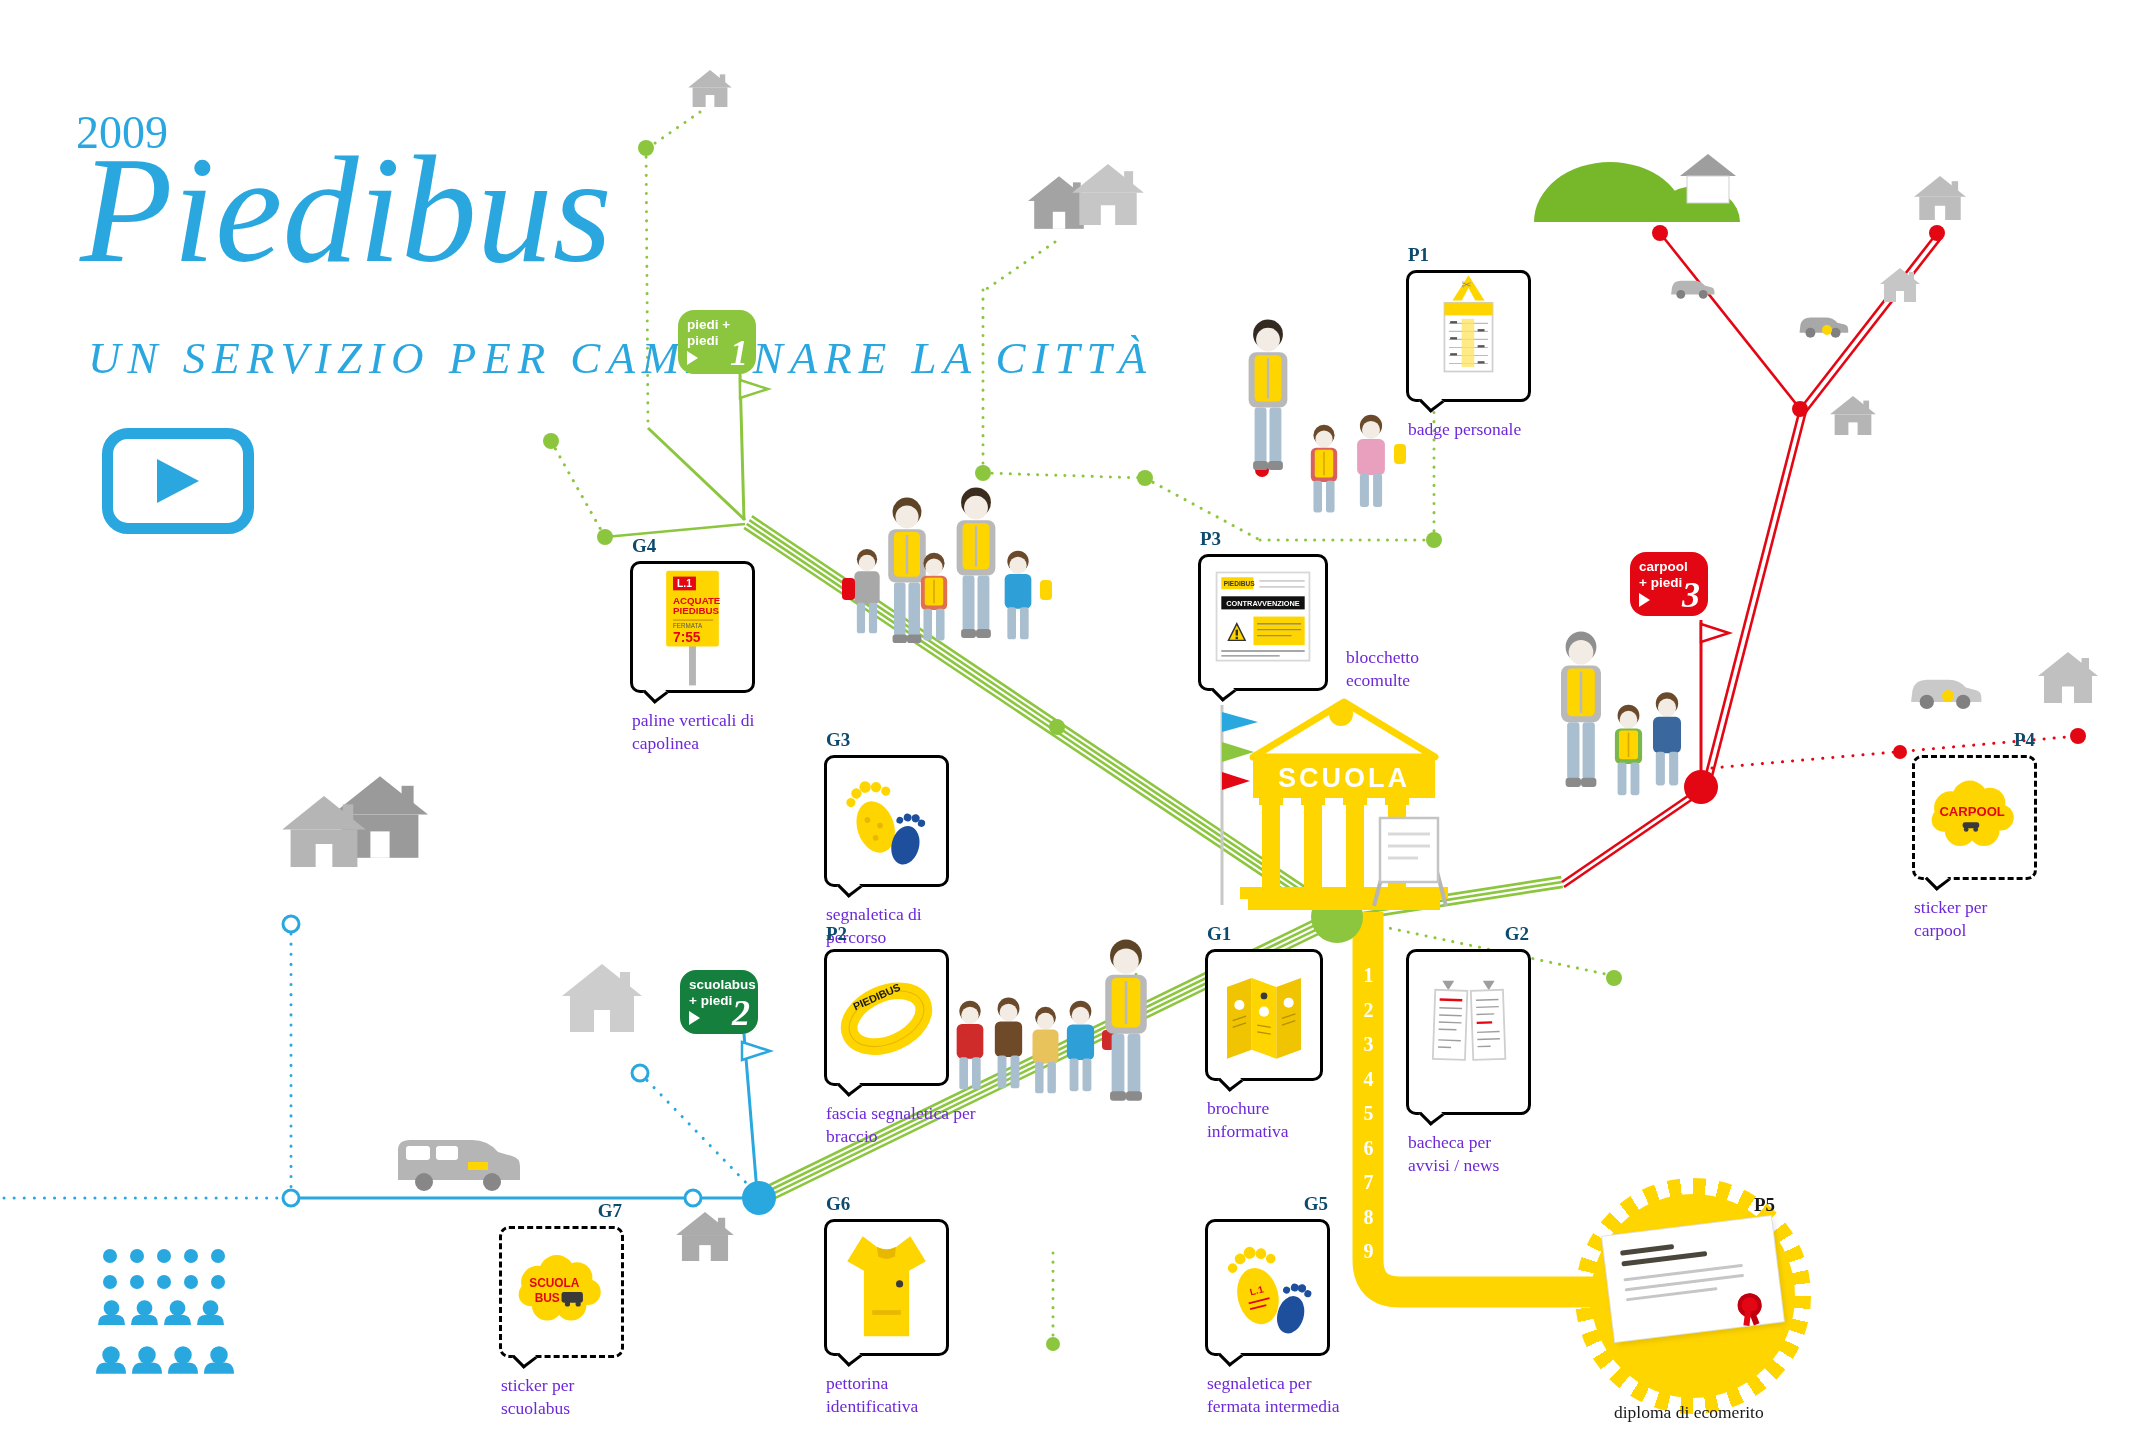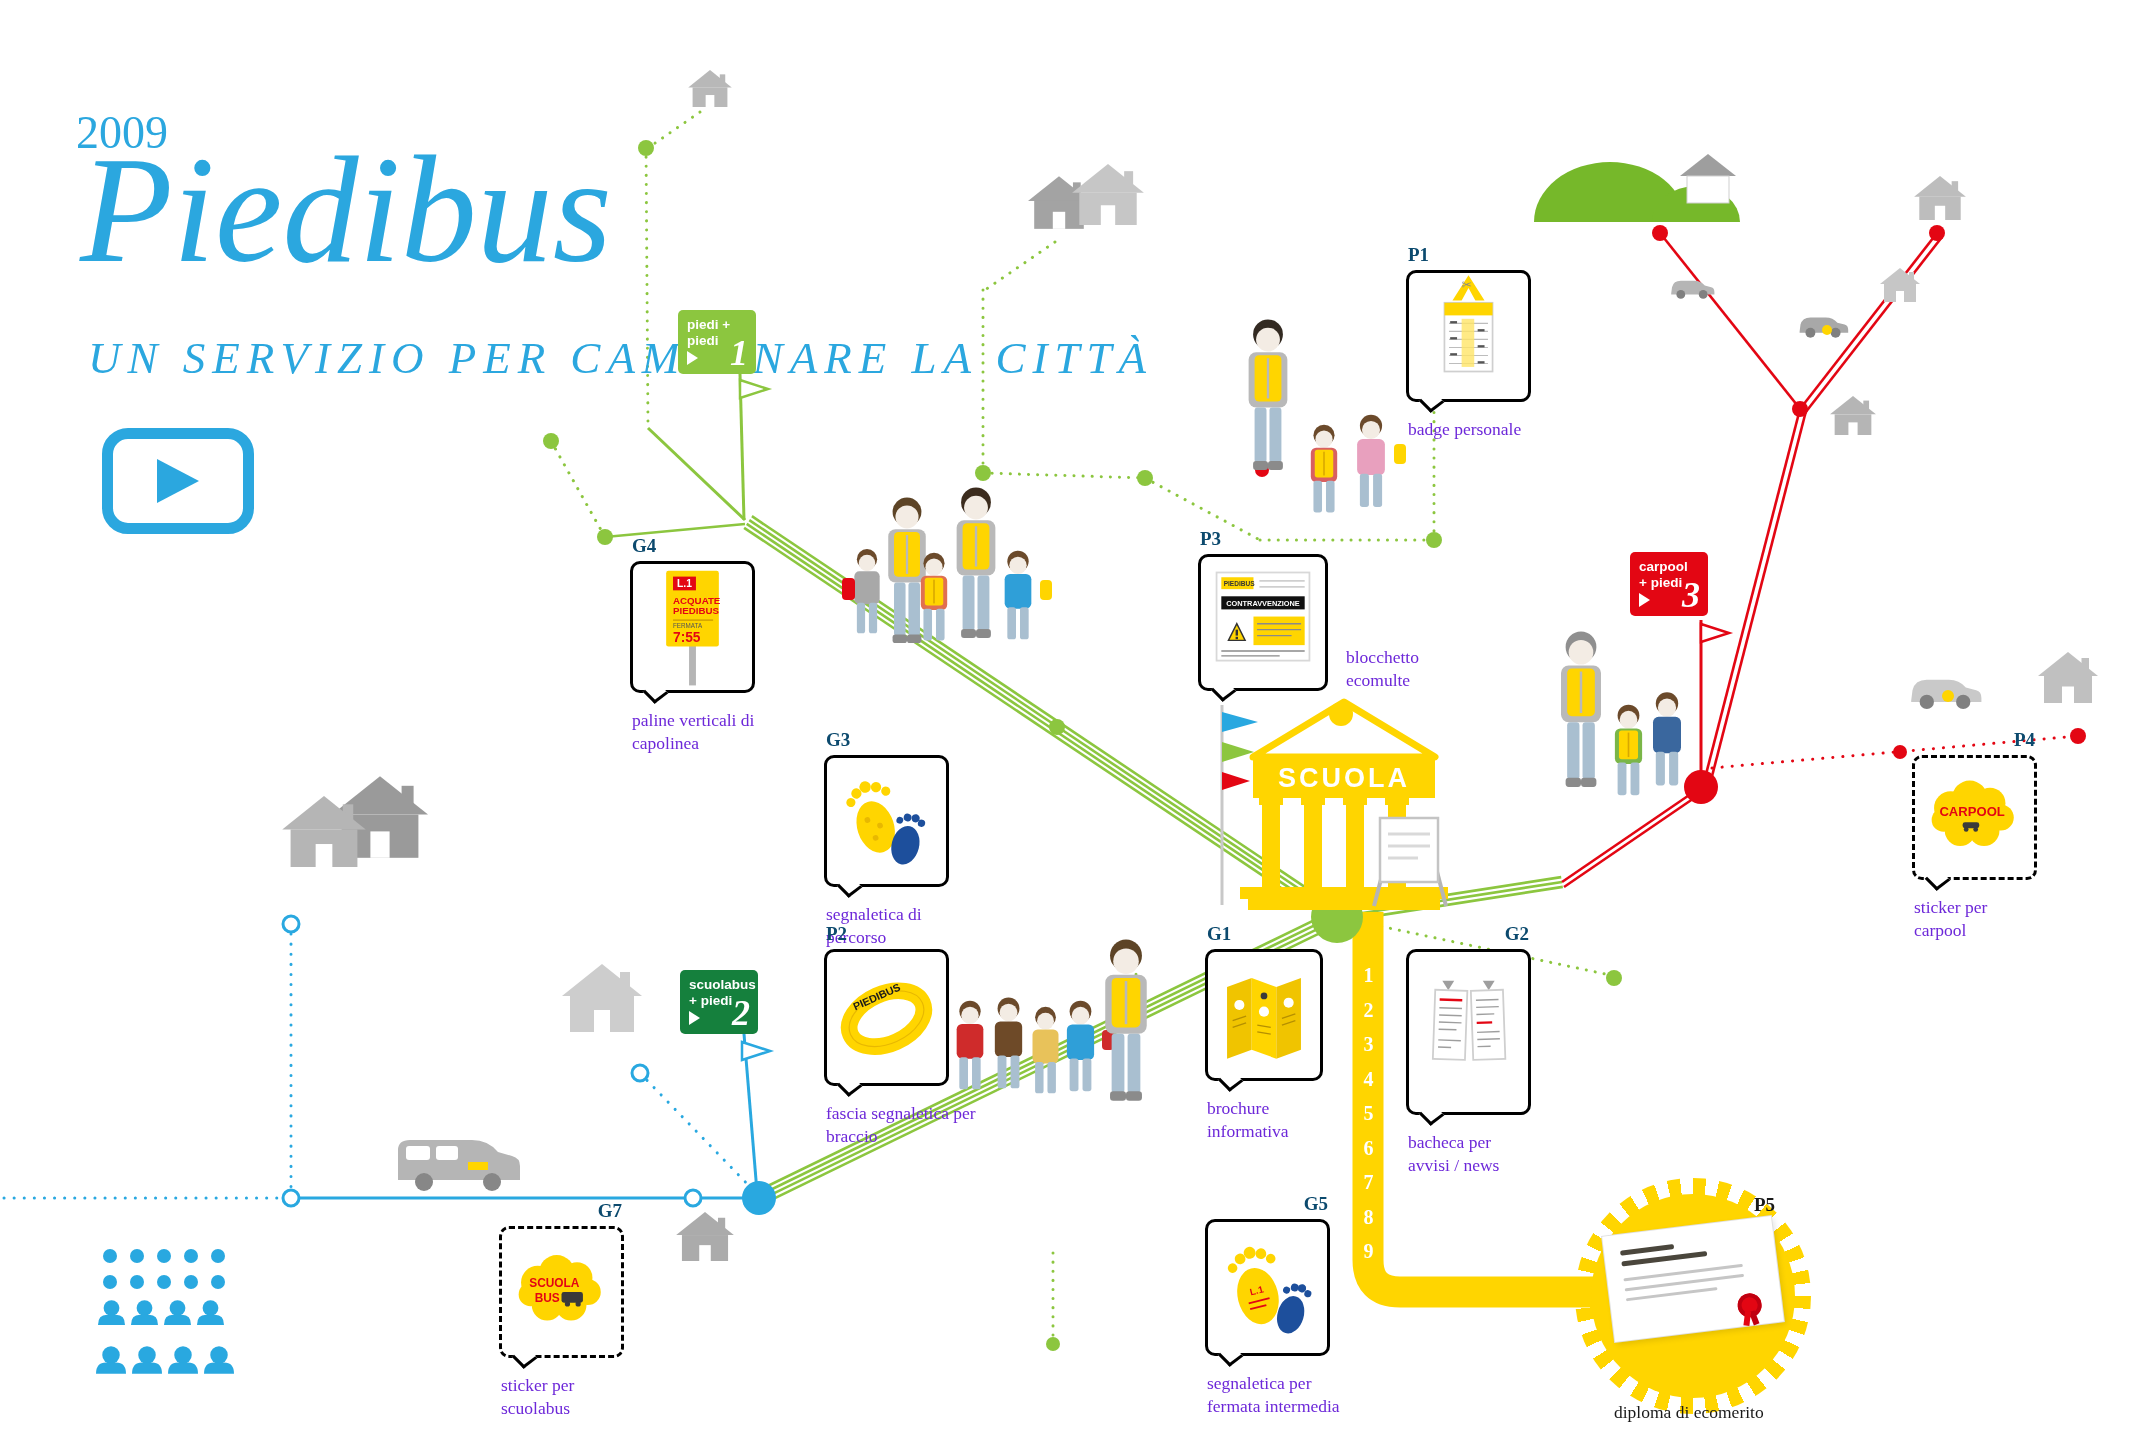--- a/index.html
+++ b/index.html
@@ -12,21 +12,21 @@
   
   .year{left:76px;top:106px;font:400 46px "Liberation Serif",serif;color:#2ba7df}
   .title{left:80px;top:134px;font:italic 400 152px/1 "Liberation Serif",serif;color:#2ba7df}
   .subtitle{left:88px;top:336px;font:italic 400 45px/1 "Liberation Serif",serif;color:#2ba7df;
             letter-spacing:7px;white-space:nowrap}
   .play{left:102px;top:428px;width:152px;height:106px;border:11px solid #2ba7df;border-radius:26px}
   .play:after{content:"";position:absolute;left:44px;top:20px;width:0;height:0;
               border-left:42px solid #2ba7df;border-top:22px solid transparent;border-bottom:22px solid transparent}
 
   
-  .flag{width:78px;height:64px;border-radius:5px;color:#fff;padding:7px 0 0 9px;
+  .flag{width:78px;height:64px;border-radius:16px;color:#fff;padding:7px 0 0 9px;
         font-weight:bold;font-size:13.5px;line-height:1.15}
   .flag .num{position:absolute;right:8px;bottom:0px;font:italic 700 36px "Liberation Serif",serif}
   .flag .mini{position:absolute;left:9px;bottom:9px;width:0;height:0;
               border-top:7px solid transparent;border-bottom:7px solid transparent;border-left:11px solid #fff}
   .f-green{background:#8cc63f}.f-blue{background:#15803d}.f-red{background:#e30613}
 
   
   .callout{position:absolute}
   .bubble{position:relative;width:100%;height:100%;background:#fff;border:3.2px solid #000;border-radius:10px}
   .bubble:after{content:"";position:absolute;left:14px;bottom:-11px;width:14px;height:14px;background:#fff;
@@ -577,20 +577,32 @@
       <text x="44" y="46" text-anchor="middle" font-size="10" font-weight="bold" fill="#e30613" font-family="Liberation Sans,sans-serif">SCUOLA</text>
       <text x="38" y="58" text-anchor="middle" font-size="10" font-weight="bold" fill="#e30613" font-family="Liberation Sans,sans-serif">BUS</text>
       <rect x="50" y="50" width="18" height="9" rx="2" fill="#3a3a3a"></rect>
       <circle cx="55" cy="60" r="2.2" fill="#3a3a3a"></circle>
           <circle cx="64" cy="60" r="2.2" fill="#3a3a3a"></circle>
     </svg>
   </div>
   <div class="caption" style="width:110px">sticker per scuolabus</div>
 </div>
 
+<div class="callout" style="left:824px;top:1219px;width:125px;height:137px">
+  <span class="code">G6</span>
+  <div class="bubble">
+    <svg viewBox="0 0 100 110">
+      <path d="M30,12 L42,21 Q50,25 58,21 L70,12 L83,33 L69,41 L69,96 L31,96 L31,41 L17,33 Z" fill="#ffd500"></path>
+      <path d="M42,21 Q50,25 58,21 L57,29 Q50,33 43,29 Z" fill="#e8b800"></path>
+      <circle cx="61" cy="52" r="3" fill="#3a3a3a"></circle>
+      <rect x="38" y="74" width="24" height="4" fill="#e8b800"></rect>
+    </svg>
+  </div>
+  <div class="caption" style="width:120px">pettorina identificativa</div>
+</div>
 
 <div class="callout" style="left:1205px;top:1219px;width:125px;height:137px">
   <span class="code right">G5</span>
   <div class="bubble">
     <svg viewBox="0 0 100 110">
       <g transform="rotate(-14 42 54)">
         <ellipse cx="40" cy="62" rx="17" ry="24" fill="#ffd500"></ellipse>
         <circle cx="25" cy="34" r="4" fill="#ffd500"></circle>
             <circle cx="33" cy="28" r="4.5" fill="#ffd500"></circle>
         <circle cx="42" cy="25" r="5" fill="#ffd500"></circle>

